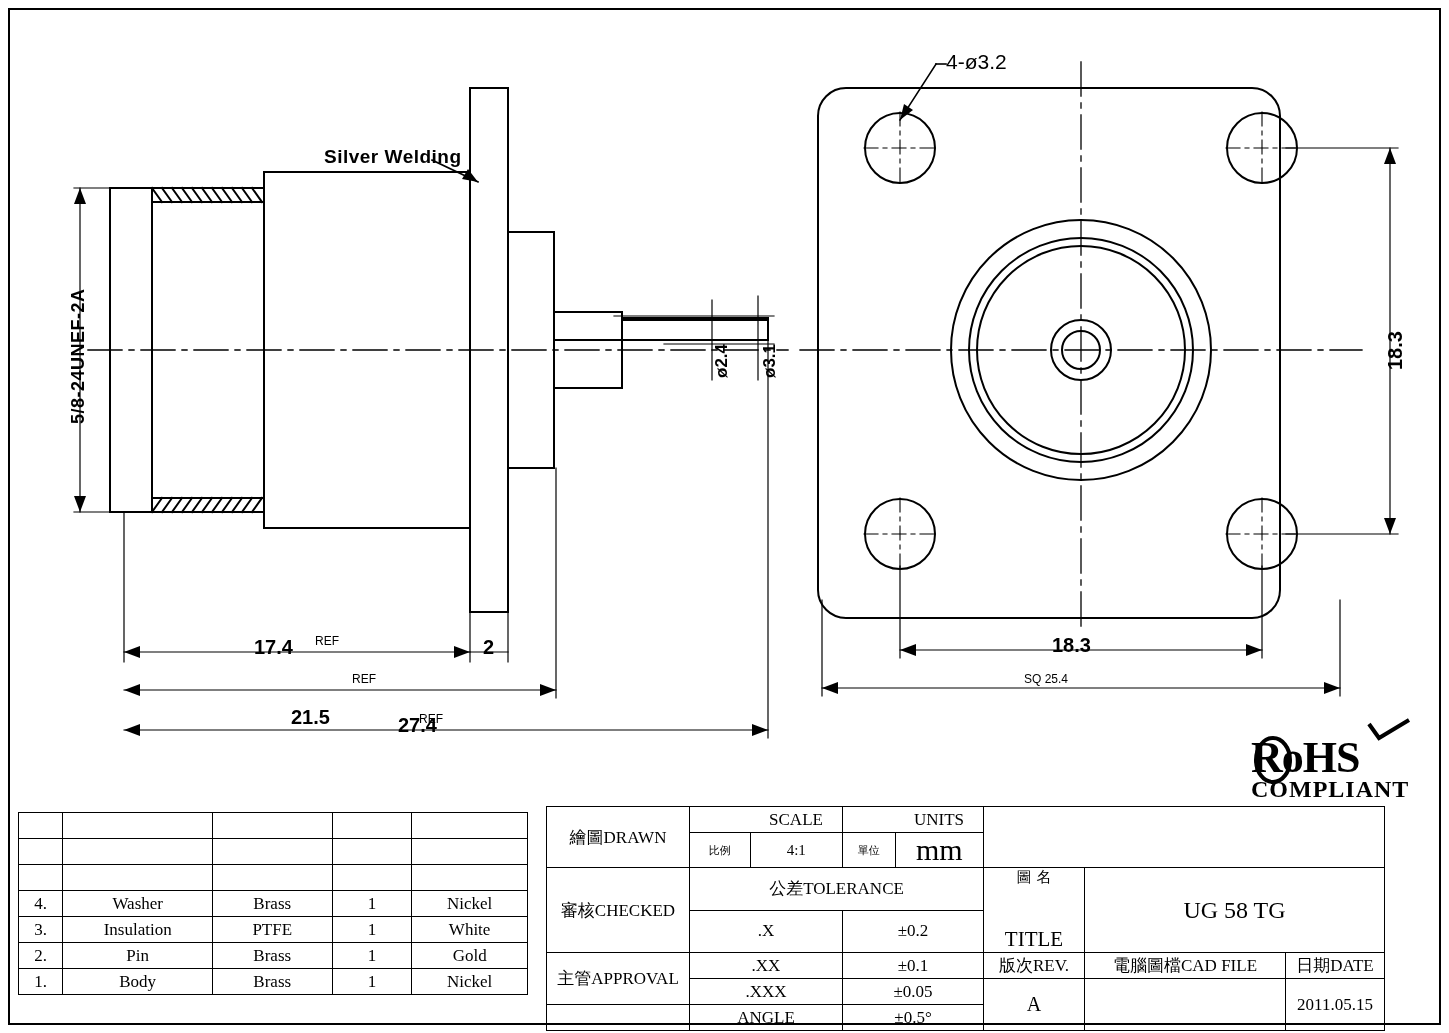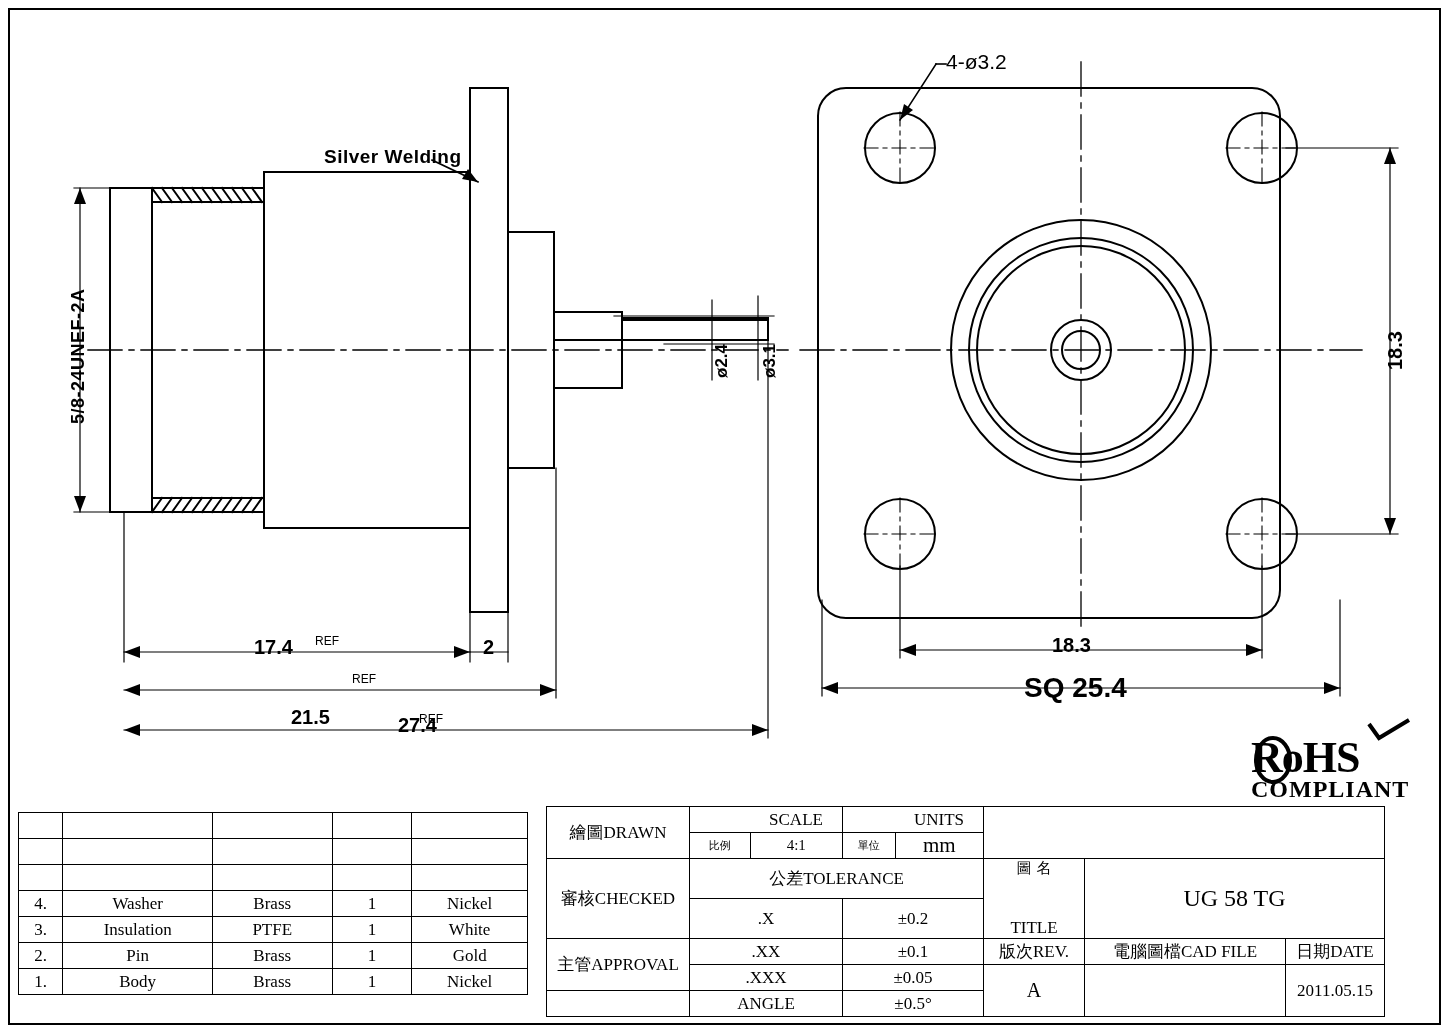--- a/index.html
+++ b/index.html
@@ -148,21 +148,21 @@
 
   <div class="lbl" style="left:358px;top:714px;font-size:20px;font-weight:bold;font-family:'Liberation Sans',sans-serif;margin-left:40px;">27.4</div>
   <div class="lbl" style="left:419px;top:712px;font-size:12px;font-family:'Liberation Sans',sans-serif;">REF</div>
 
   <div class="lbl" style="left:946px;top:50px;font-size:21px;font-weight:normal;font-family:'Liberation Sans',sans-serif;">4-ø3.2</div>
 
   <div class="lbl rot90" style="left:1384px;top:370px;font-size:20px;font-weight:bold;font-family:'Liberation Sans',sans-serif;">18.3</div>
 
   <div class="lbl" style="left:1052px;top:634px;font-size:20px;font-weight:bold;font-family:'Liberation Sans',sans-serif;">18.3</div>
 
-  <div class="lbl" style="left:1024px;top:672px;font-size:28px;font-weight:bold;font-family:'Liberation Sans',sans-serif;">SQ 25.4</div>
+  <div class="lbl" style="left:1024px;top:672px;font-size:12px;font-weight:normal;font-family:'Liberation Sans',sans-serif;">SQ 25.4</div>
 
   <div class="rohs">
     <svg width="180" height="80">
       <path d="M118 6 l10 14 l30 -18" fill="none" stroke="#000" stroke-width="4"></path>
       <ellipse cx="22" cy="42" rx="17" ry="22" fill="none" stroke="#000" stroke-width="4"></ellipse>
     </svg>
     <div class="lbl r-txt" style="left:0;top:14px;font-size:44px;letter-spacing:-1px;">RoHS</div>
     <div class="lbl r-txt" style="left:0;top:58px;font-size:24px;letter-spacing:1px;">COMPLIANT</div>
   </div>
 
@@ -228,29 +228,29 @@
       <td style="width:60px;border-right:none;"></td>
       <td style="width:92px;border-left:none;">SCALE</td>
       <td style="width:52px;border-right:none;"></td>
       <td style="width:88px;border-left:none;">UNITS</td>
       <td rowspan="2" colspan="4" style="width:451px;"></td>
     </tr>
     <tr>
       <td class="cjk2" style="font-size:11px;">比例</td>
       <td class="big" style="font-size:15px;">4:1</td>
       <td class="cjk2" style="font-size:11px;">單位</td>
-      <td class="big" style="font-size:21px;">mm</td>
+      <td class="big" style="font-size:30px;">mm</td>
     </tr>
 
     <tr>
       <td rowspan="2" class="cjk">審核CHECKED</td>
       <td colspan="4">公差TOLERANCE</td>
       <td rowspan="2" style="width:100px;">
         <div class="cjk" style="font-size:15px;">圖 名</div>
-        <div style="font-size:17px;margin-top:40px;">TITLE</div>
+        <div style="font-size:21px;margin-top:40px;">TITLE</div>
       </td>
       <td rowspan="2" colspan="3" style="font-size:24px;">UG 58 TG</td>
     </tr>
     <tr>
       <td colspan="2">.X</td>
       <td colspan="2">±0.2</td>
     </tr>
 
     <tr>
       <td rowspan="2" class="cjk">主管APPROVAL</td>

